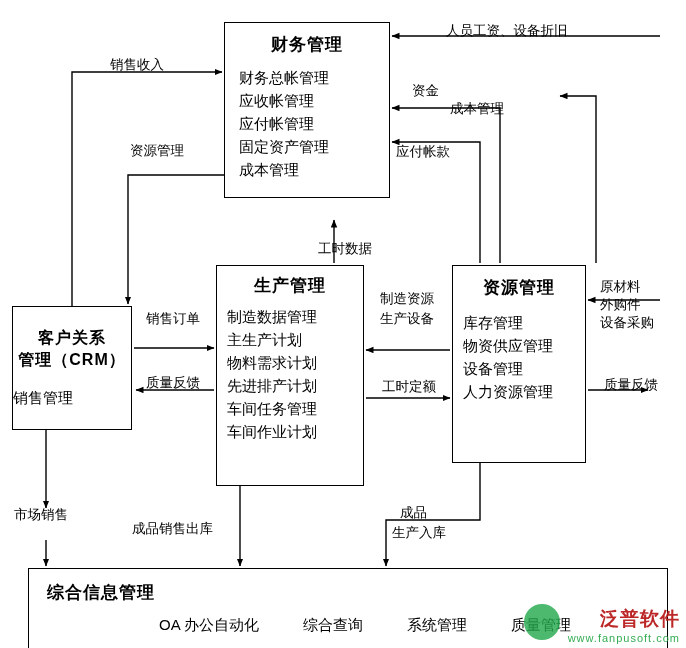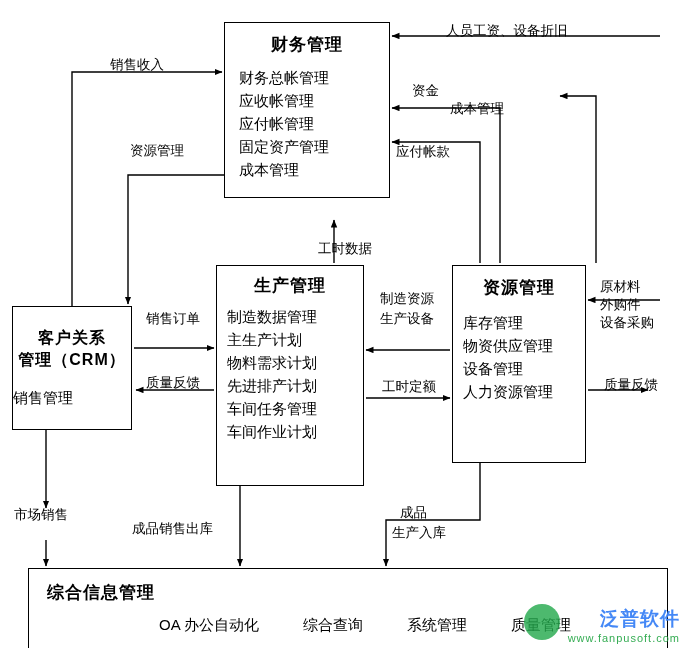--- a/index.html
+++ b/index.html
@@ -93,21 +93,21 @@
   #watermark {
     position: absolute;
     right: 6px;
     bottom: 4px;
     text-align: right;
     opacity: 0.95;
   }
   #watermark .wm-main {
     font-size: 19px;
     font-weight: bold;
-    color: #3b82f6;
+    color: #b91c1c;
     letter-spacing: 1px;
   }
   #watermark .wm-sub {
     font-size: 11px;
     color: #2aa84a;
     letter-spacing: 1px;
   }
   #watermark .wm-badge {
     position: absolute;
     left: -44px;

